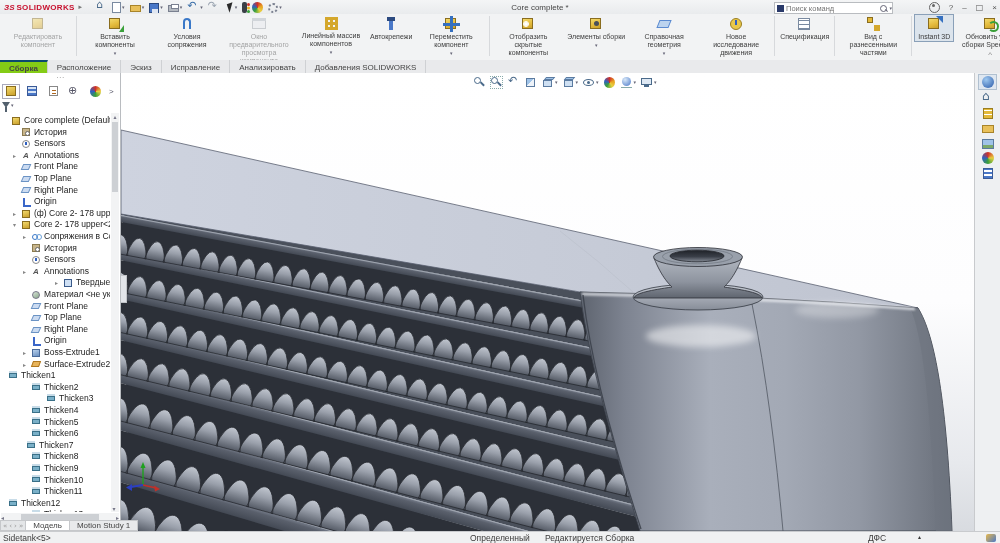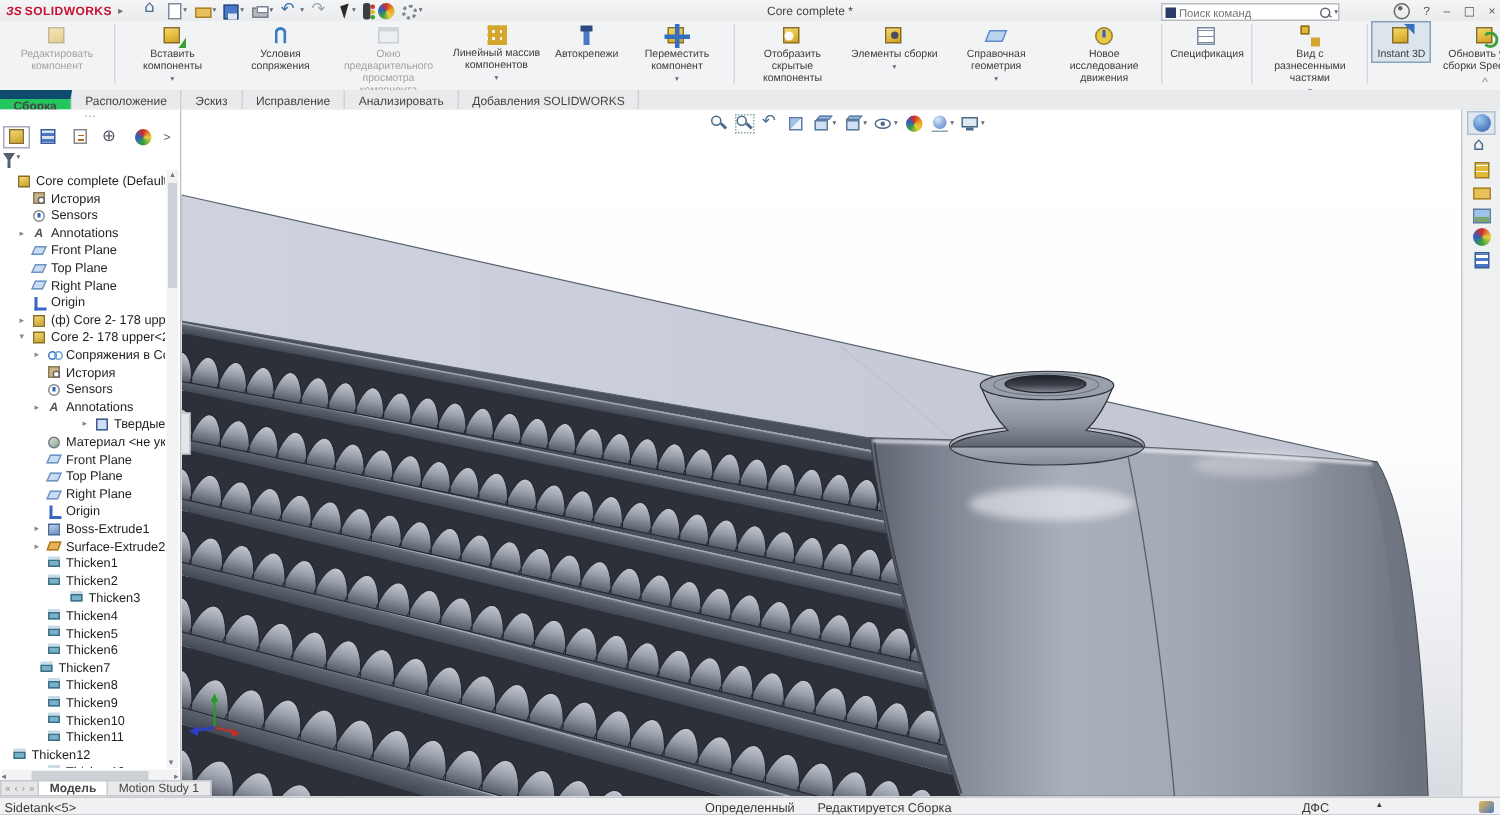--- a/index.html
+++ b/index.html
@@ -31,21 +31,21 @@
   .rb-sep{width:1px;height:40px;background:#d7d9dc;margin:2px 2px 0 2px;flex:none;}
   .rb-btn{display:flex;flex-direction:column;align-items:center;max-width:66px;min-width:34px;padding:2px 3px 0 3px;text-align:center;flex:none;}
   .rb-btn.active{background:#dce4ec;border:1px solid #8aa0b8;padding:1px 2px 0 2px;}
   .rb-btn.disabled{opacity:.45;}
   .rb-label{font-size:7px;line-height:1.14;color:#3c3c3c;margin-top:1px;}
   .rb-caret{font-size:5px;color:#667;margin-top:1px;font-family:"DejaVu Sans",sans-serif;}
   #ribbon-collapse{position:absolute;right:8px;bottom:1px;font-size:8px;color:#888;}
   
   #ctabs{position:absolute;left:0;top:60px;width:1000px;height:13px;background:#e9eaec;border-bottom:1px solid #cfd1d4;display:flex;align-items:stretch;font-size:8px;}
   .ctab{padding:1px 9px 0 9px;border-right:1px solid #cfd1d4;color:#444;display:flex;align-items:center;}
-  .ctab.active{background:#22c55e;font-weight:bold;border-top:6px solid #0c4a6e;}
+  .ctab.active{background:#84cc16;font-weight:bold;border-top:2px solid #0c4a6e;}
   
   #main{position:absolute;left:0;top:73px;width:1000px;height:458px;}
   
   #fm-panel{position:absolute;left:0;top:0;width:121px;height:458px;background:#fff;border-right:1px solid #b9bcc0;box-sizing:border-box;}
   #panel-grip{position:absolute;left:0;top:0;width:100%;height:11px;text-align:center;color:#aaa;font-size:8px;line-height:9px;}
   #fm-tabs{position:absolute;left:2px;top:11px;height:14px;display:flex;align-items:center;gap:3px;}
   .fm-tab{width:16px;height:13px;display:flex;align-items:center;justify-content:center;border:1px solid transparent;}
   .fm-tab.active{border-color:#aab;background:#fdfdfd;}
   #fm-overflow{font-size:8px;color:#556;margin-left:2px;}
   #filter-row{position:absolute;left:2px;top:26px;width:110px;height:12px;display:flex;align-items:center;}
@@ -64,21 +64,21 @@
   #viewport{position:absolute;left:121px;top:0;width:853px;height:458px;background:#fff;overflow:hidden;}
   #model{position:absolute;left:0;top:0;}
   #headsup{position:absolute;left:352px;top:1px;height:16px;display:flex;align-items:center;gap:4px;z-index:5;}
   .hu-btn{display:flex;align-items:center;gap:1px;}
   .hu{width:13px;height:13px;position:relative;display:inline-block;}
   #vp-splitter{position:absolute;left:0;top:202px;width:5px;height:26px;background:#e2e5e9;border:1px solid #c2c5c9;border-left:none;z-index:5;}
   
   #bottom-tabs{position:absolute;left:0;top:447px;height:11px;display:flex;align-items:stretch;z-index:6;font-size:8px;}
   #bt-nav{display:flex;align-items:center;background:#e4e6e8;border:1px solid #c6c8cb;padding:0 2px;gap:2px;color:#999;font-size:7px;}
   .btab{display:flex;align-items:center;padding:0 7px;background:#e9eaec;border:1px solid #c6c8cb;border-left:none;color:#444;}
-  .btab.active{background:#fff;font-weight:bold;}
+  .btab.active{background:#fff;font-weight:normal;}
   
   #task-pane{position:absolute;left:974px;top:0;width:26px;height:458px;background:#eef0f2;border-left:1px solid #c8cacd;box-sizing:border-box;}
   .tp-btn{width:17px;height:14px;margin:1px auto 0 auto;display:flex;align-items:center;justify-content:center;}
   .tp-btn.first{background:#dfe7f0;border:1px solid #b0c0d0;}
   
   #statusbar{position:absolute;left:0;top:531px;width:1000px;height:12px;background:#f0f1f2;border-top:1px solid #c9cbce;font-size:8.5px;color:#3a3a3a;text-decoration:underline;}
   #statusbar span{position:absolute;top:1px;white-space:nowrap;}
   
   .qi{width:12px;height:12px;position:relative;display:inline-block;}
   .qi-home::before{content:"⌂";font-family:"DejaVu Sans";font-size:11px;color:#4a6a8a;position:absolute;left:1px;top:-3px;}
@@ -456,21 +456,21 @@
           <div class="trow" style="top: 234px; padding-left: 23px;">
             <span class="tarrow">▸</span>
             <i class="ti ti-extrude"></i>
             <span class="tlabel">Boss-Extrude1</span>
           </div>
           <div class="trow" style="top: 245.6px; padding-left: 23px;">
             <span class="tarrow">▸</span>
             <i class="ti ti-surface"></i>
             <span class="tlabel">Surface-Extrude2</span>
           </div>
-          <div class="trow" style="top: 257.2px; padding-left: 23px;">
+          <div class="trow" style="top: 257.2px; ">
             <span class="tarrow"></span>
             <i class="ti ti-thicken"></i>
             <span class="tlabel">Thicken1</span>
           </div>
           <div class="trow" style="top: 268.8px; padding-left: 23px;">
             <span class="tarrow"></span>
             <i class="ti ti-thicken"></i>
             <span class="tlabel">Thicken2</span>
           </div>
           <div class="trow" style="top: 280.4px; padding-left: 38px;">

